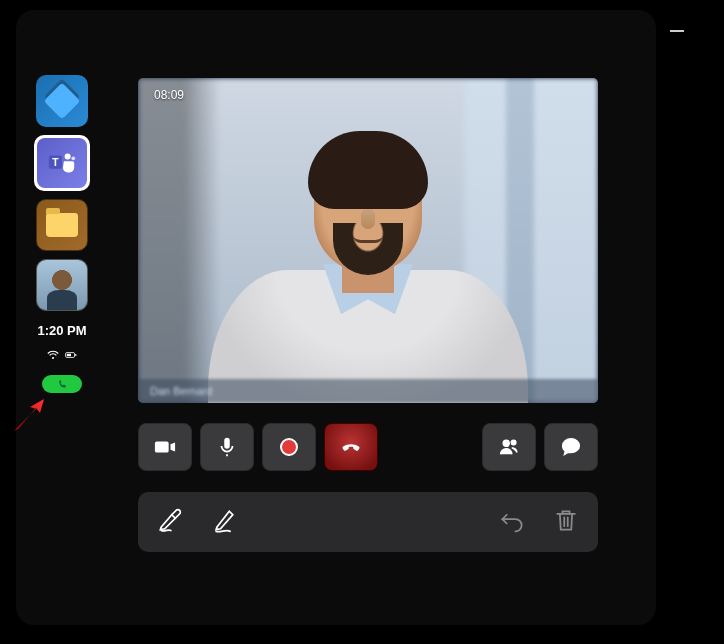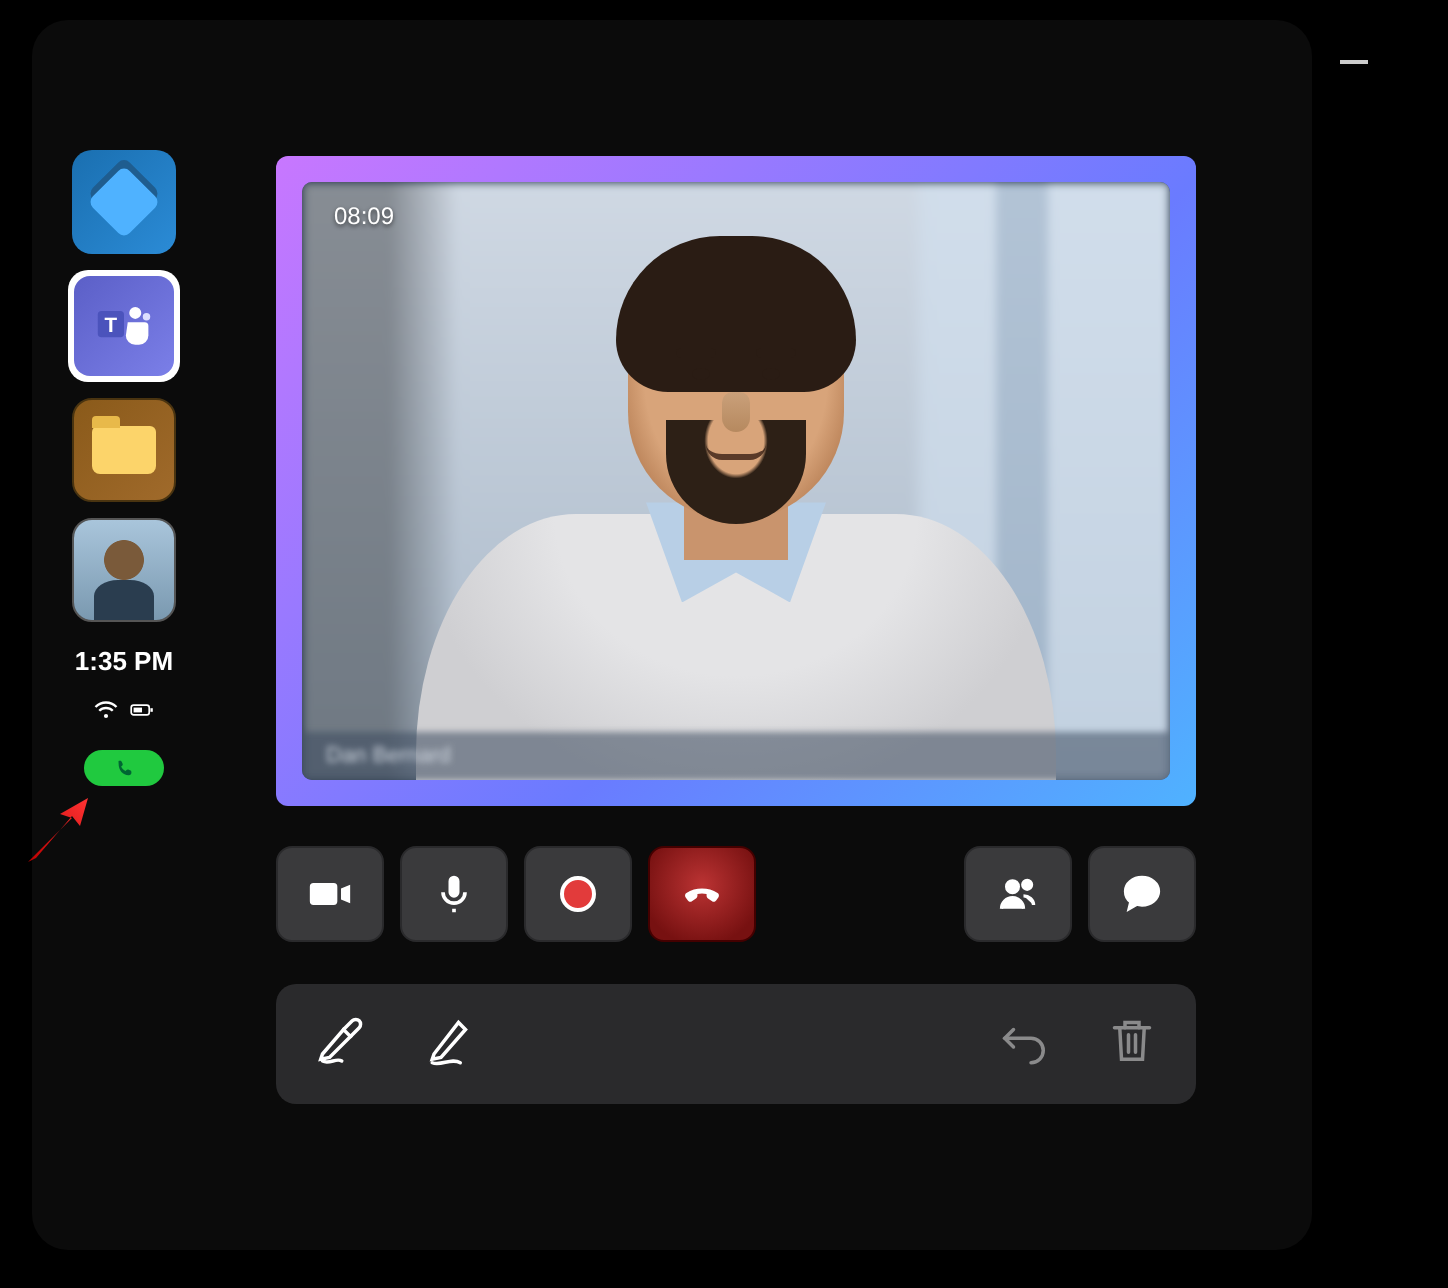--- a/index.html
+++ b/index.html
@@ -102,21 +102,21 @@
   .call-pill svg { width:11px; height:11px; }
   .pointer-arrow {
     position:absolute; left:10px; top:395px;
     width:40px; height:40px;
   }
   
   .video-window {
     position:absolute; left:138px; top:78px;
     width:460px; height:325px;
     border-radius:6px;
-    padding:13px;
+    padding:0;
     background: linear-gradient(135deg,#c877ff,#6a7bff 60%,#4fb2ff);
   }
   .video-inner {
     width:100%; height:100%;
     background:#1a2a40;
     border-radius:5px;
     position:relative; overflow:hidden;
   }
   .scene {
     position:absolute; inset:0;
@@ -247,21 +247,21 @@
       </svg>
     </div>
   </div>
   <div class="dock-item folder">
     <div class="folder-icon"></div>
   </div>
   <div class="dock-item avatar">
     <div class="avatar-mini"></div>
   </div>
 
-  <div class="status-time">1:35 PM</div>
+  <div class="status-time">1:20 PM</div>
   <div class="status-icons">
     <svg viewBox="0 0 16 12">
       <path d="M1 4 C5 0 11 0 15 4" stroke="#fff" stroke-width="1.6" fill="none"></path>
       <path d="M3.5 6.5 C6 4 10 4 12.5 6.5" stroke="#fff" stroke-width="1.6" fill="none"></path>
       <circle cx="8" cy="10" r="1.4" fill="#fff"></circle>
     </svg>
     <svg viewBox="0 0 20 12">
       <rect x="1" y="2" width="15" height="8" rx="2" stroke="#fff" stroke-width="1.4" fill="none"></rect>
       <rect x="17" y="4.5" width="2" height="3" fill="#fff"></rect>
       <rect x="3" y="4" width="7" height="4" fill="#fff"></rect>

